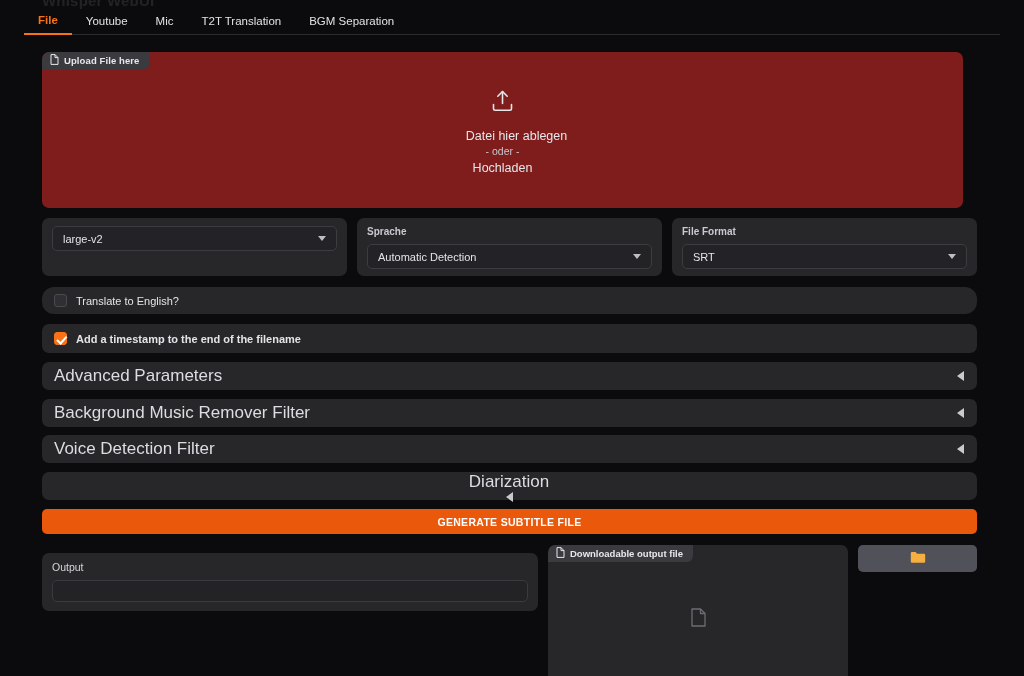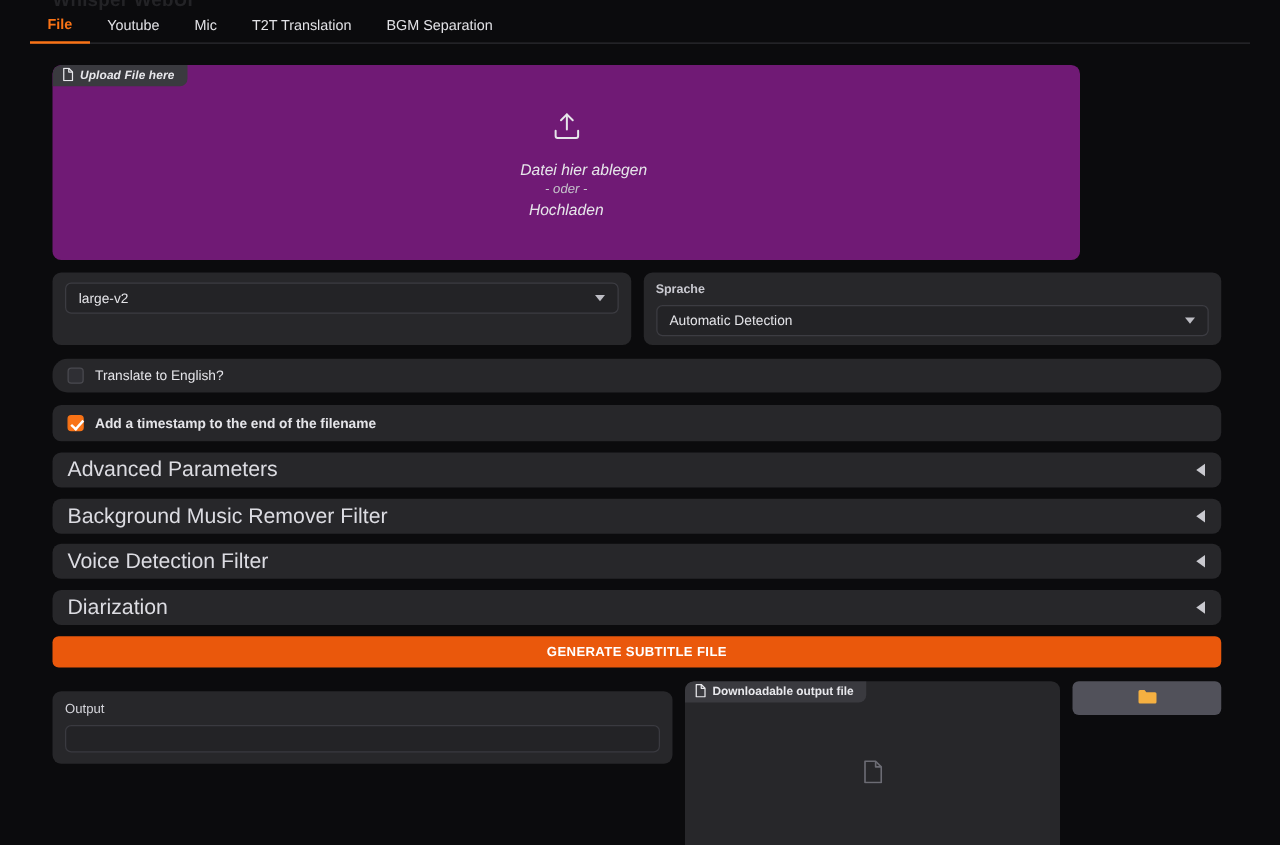--- a/index.html
+++ b/index.html
@@ -55,26 +55,25 @@
     font-weight: bold;
     border-bottom: 2px solid #f97316;
     margin-bottom: -1px;
   }
 
   
   .upload-block {
     position: absolute;
     left: 42px;
     top: 52px;
-    width: 822px;
+    width: 921px;
     height: 156px;
-    background: #701a75;
+    background: #7f1d1d;
     border-radius: 7px;
     overflow: hidden;
-    font-style: italic;
   }
   .upload-chip {
     position: absolute;
     top: 0; left: 0;
     height: 17px;
     background: #3a3a3f;
     border-bottom-right-radius: 6px;
     border-top-left-radius: 7px;
     display: flex;
     align-items: center;
@@ -200,21 +199,21 @@
   .acc .acctext { font-size: 17px; color: #dcdce2; }
   .acc-arrow {
     width: 0; height: 0;
     border-top: 5px solid transparent;
     border-bottom: 5px solid transparent;
     border-right: 7px solid #c9c9cf;
   }
   #acc-0 { top: 362px; }
   #acc-1 { top: 399px; }
   #acc-2 { top: 435px; }
-  #acc-3 { top: 472px; }
+  #acc-3 { top: 472px; flex-direction: column; }
 
   
   .generate {
     position: absolute;
     left: 42px;
     top: 509px;
     width: 935px;
     height: 25px;
     background: #ea580c;
     border: none;
@@ -349,20 +348,27 @@
       <span class="caret"></span>
     </div>
   </div>
   <div class="dd-group">
     <div class="dd-label">Sprache</div>
     <div class="dd-field">
       <span>Automatic Detection</span>
       <span class="caret"></span>
     </div>
   </div>
+  <div class="dd-group">
+    <div class="dd-label">File Format</div>
+    <div class="dd-field">
+      <span>SRT</span>
+      <span class="caret"></span>
+    </div>
+  </div>
 </div>
 
 <div class="cbrow" id="cb-translate">
   <span class="box"></span>
   <span class="cbtext">Translate to English?</span>
 </div>
 
 <div class="cbrow" id="cb-timestamp">
   <span class="box checked"></span>
   <span class="cbtext">Add a timestamp to the end of the filename</span>

